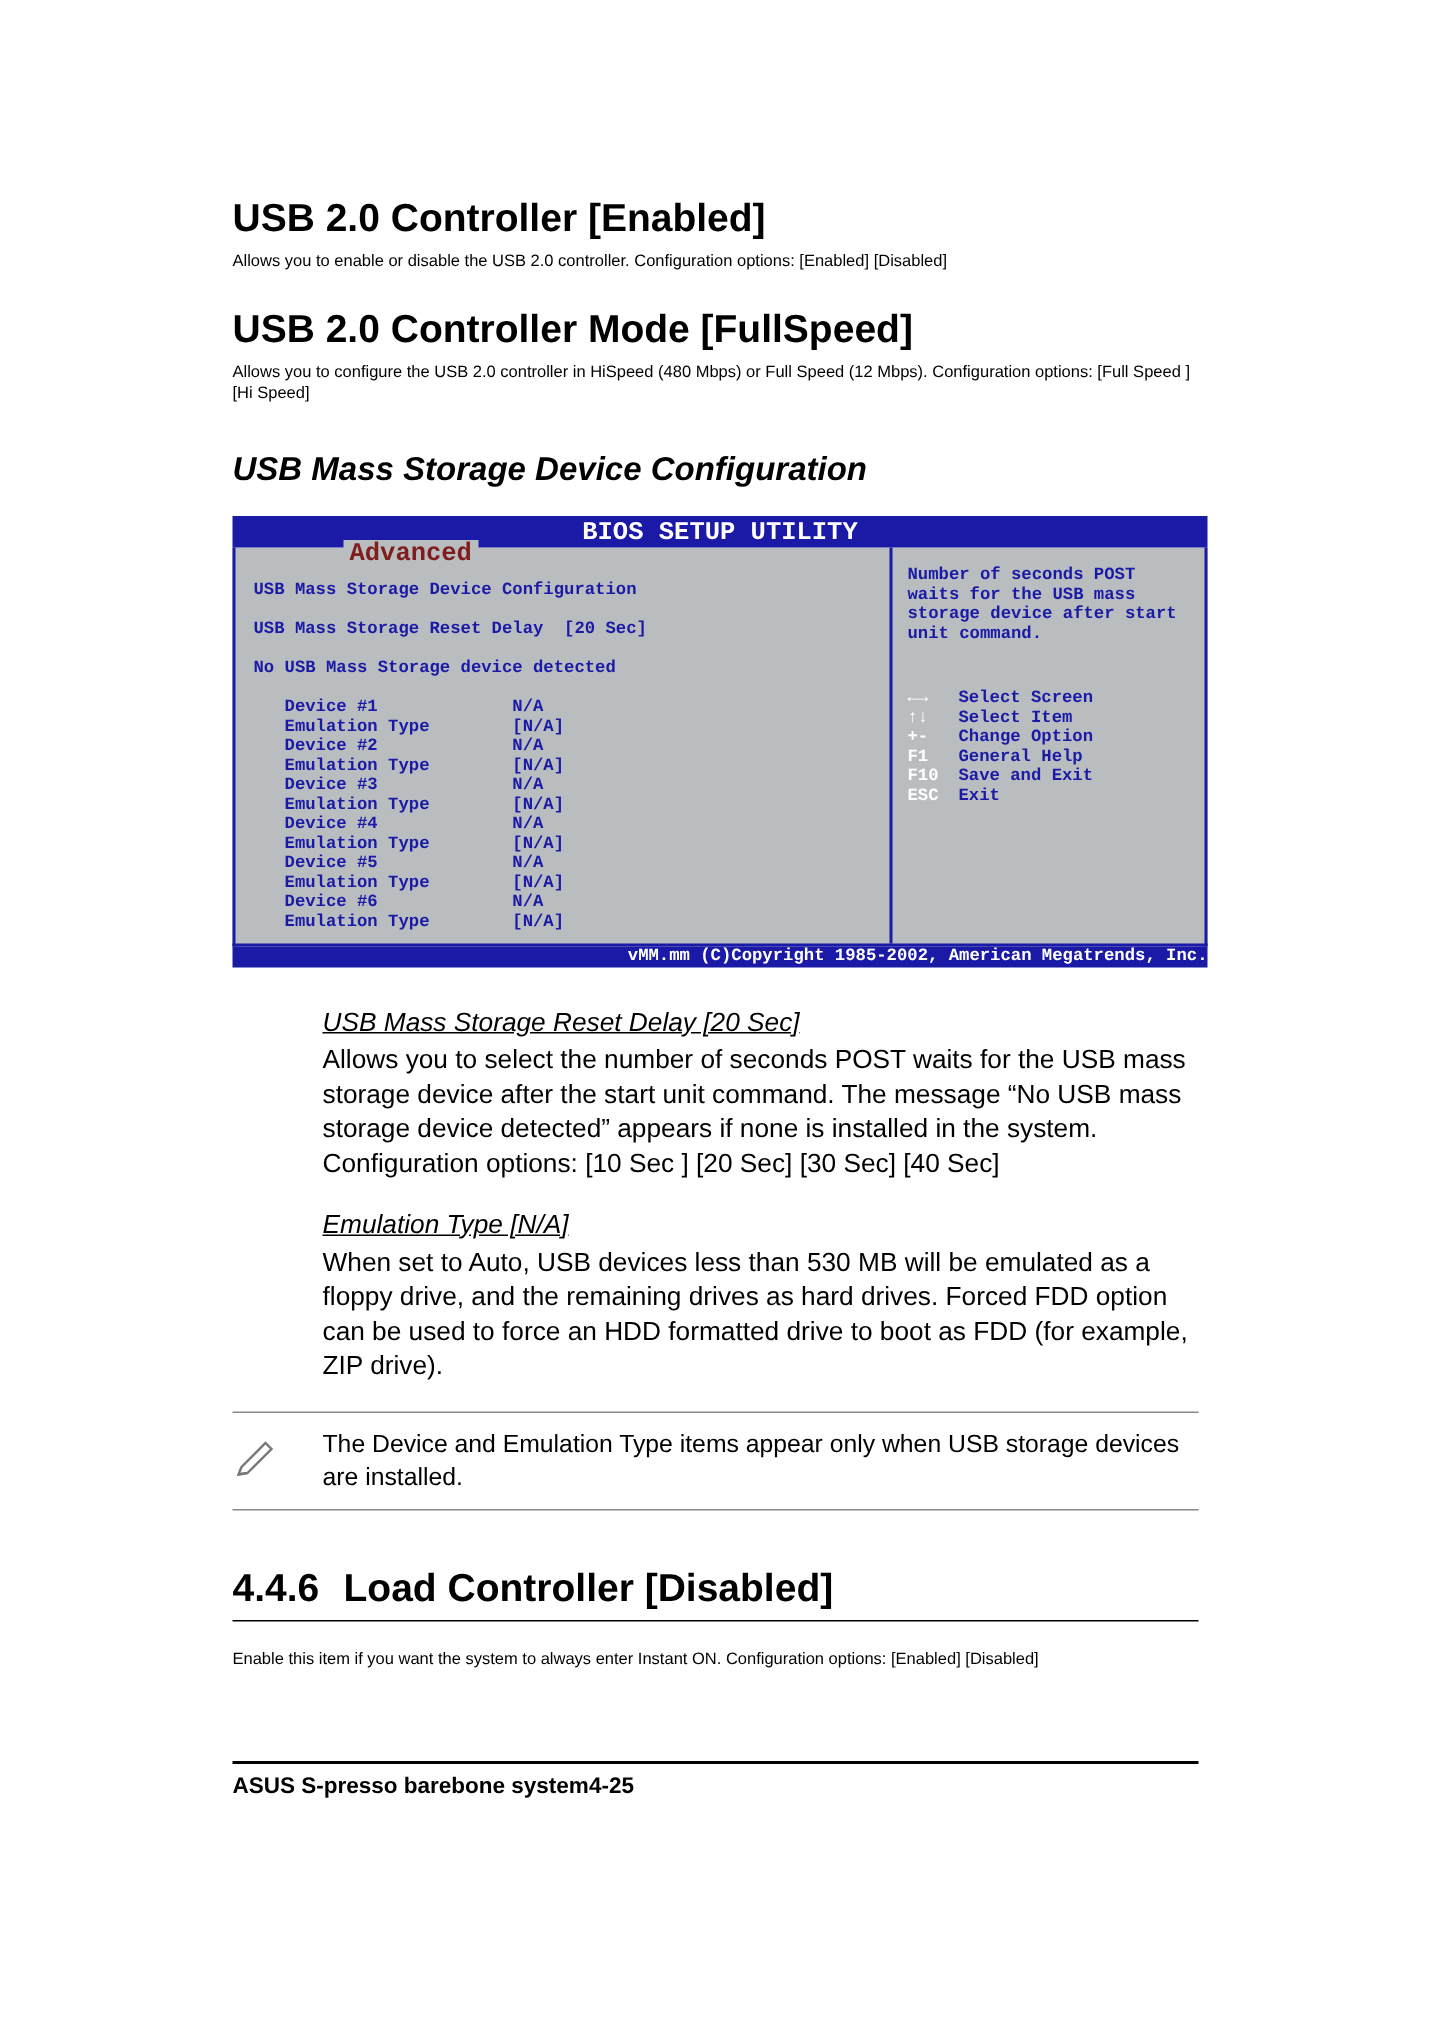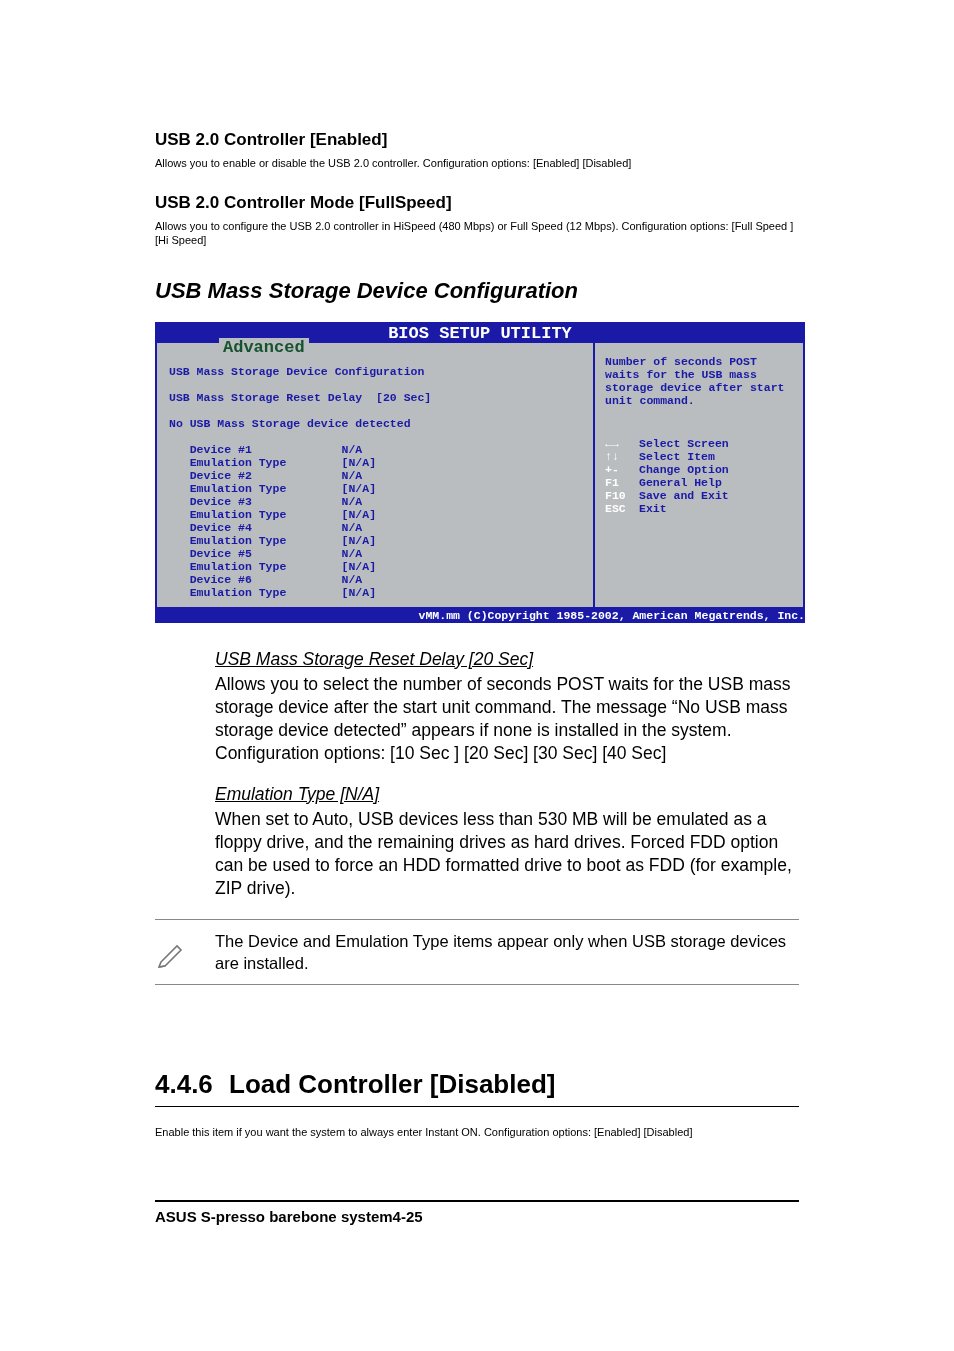--- a/index.html
+++ b/index.html
@@ -7,21 +7,21 @@
     padding: 0;
     background: #fff;
     font-family: Arial, Helvetica, sans-serif;
     color: #000;
     width: 954px;
   }
   .page {
     padding: 130px 155px 60px 155px;
   }
   .h2 {
-    font-size: 17px;
+    font-size: 26px;
     font-weight: bold;
     margin: 0 0 6px 0;
   }
   .body-text {
     font-size: 11px;
     line-height: 1.32;
     margin: 0 0 22px 0;
   }
   .section-heading {
     font-size: 22px;
@@ -40,24 +40,24 @@
     background: #1a1aa6;
     color: #fff;
     font-weight: bold;
     text-align: center;
     padding: 2px 0 0 0;
     font-size: 17px;
     position: relative;
   }
   .bios-tab {
     position: absolute;
-    left: 64px;
+    left: 74px;
     bottom: -14px;
     background: #b9bdbf;
-    color: #14532d;
+    color: #7f1d1d;
     font-weight: bold;
     padding: 0 4px;
     border: 0;
   }
   .bios-grid {
     display: flex;
     border-left: 2px solid #1a1aa6;
     border-right: 2px solid #1a1aa6;
     border-bottom: 2px solid #1a1aa6;
     background: #b9bdbf;
@@ -104,40 +104,40 @@
     line-height: 1.33;
     padding-left: 60px;
     margin: 0 0 18px 0;
   }
   .note-block {
     border-top: 1px solid #888;
     border-bottom: 1px solid #888;
     margin: 0 0 36px 0;
     padding: 10px 4px 10px 0;
     display: flex;
-    align-items: flex-end;
+    align-items: flex-start;
   }
   .note-block .icon {
     width: 60px;
     flex: 0 0 60px;
     padding-top: 0px;
   }
   .note-block .txt {
     font-size: 16.5px;
     line-height: 1.35;
   }
   .h1 {
     font-size: 26px;
     font-weight: bold;
     margin: 0 0 18px 0;
     border-bottom: 1.5px solid #000;
     padding-bottom: 20px;
     padding-bottom: 6px;
   }
-  .h1 .num { display:inline-block; width: 74px; margin-top: 48px; }
+  .h1 .num { display:inline-block; width: 74px; }
   .page-footer {
     border-top: 2px solid #000;
     margin-top: 60px;
     padding-top: 6px;
     display: flex;
     font-size: 15px;
     font-weight: bold;
   }
 </style>
 </head>

